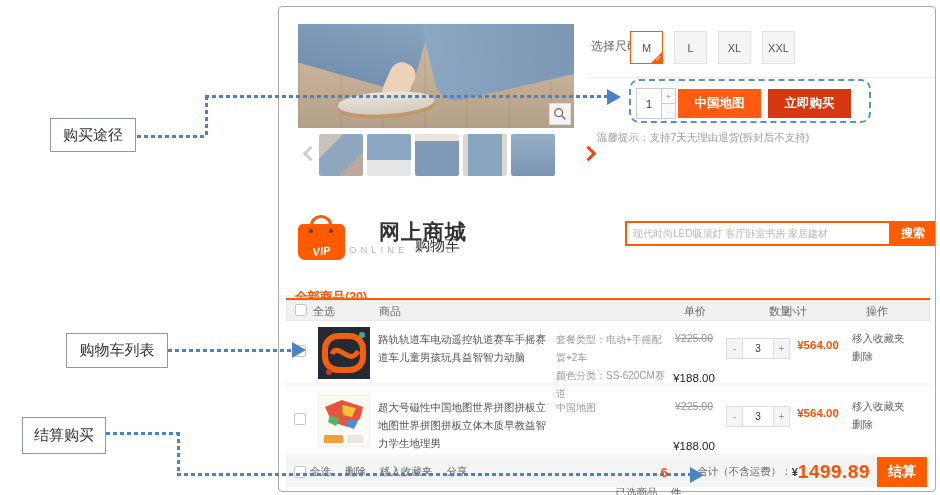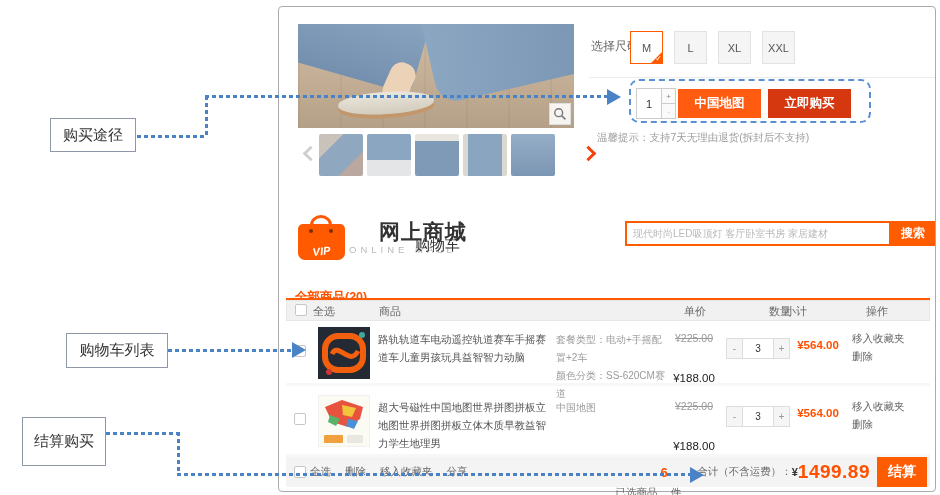--- a/index.html
+++ b/index.html
@@ -153,21 +153,21 @@
   <div class="dash-v" style="left:205px; top:96px; height:42px;"></div>
   <div class="dash-h" style="left:205px; top:95px; width:402px;"></div>
   <div class="arrow-r" style="left:607px; top:89px;"></div>
 
   <div class="anno-box" style="left:66px; top:333px; width:102px; height:35px;">
     <span>购物车列表</span>
   </div>
   <div class="dash-h" style="left:168px; top:349px; width:124px;"></div>
   <div class="arrow-r" style="left:292px; top:342px;"></div>
 
-  <div class="anno-box" style="left:22px; top:417px; width:84px; height:49px;">
+  <div class="anno-box" style="left:22px; top:417px; width:84px; height:37px;">
     <span>结算购买</span>
   </div>
   <div class="dash-h" style="left:106px; top:432px; width:74px;"></div>
   <div class="dash-v" style="left:177px; top:432px; height:44px;"></div>
   <div class="dash-h" style="left:177px; top:473px; width:513px;"></div>
   <div class="arrow-r" style="left:690px; top:467px;"></div>
 
   <div class="panel">
 
     <div class="gallery-main">

